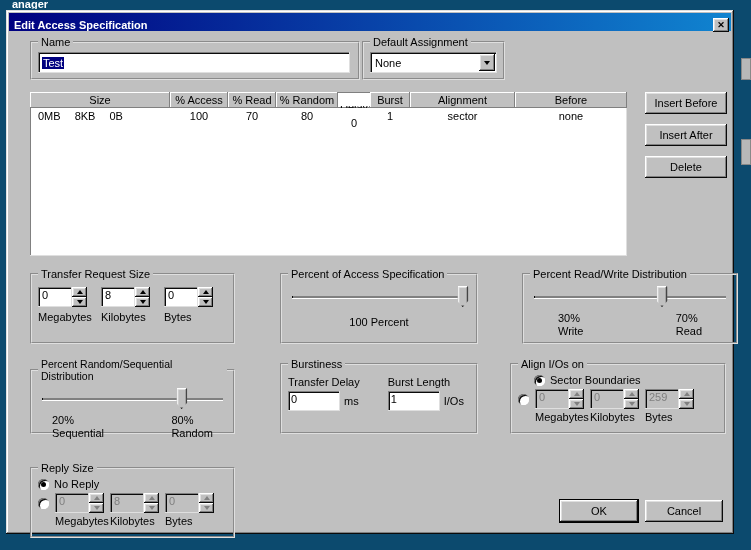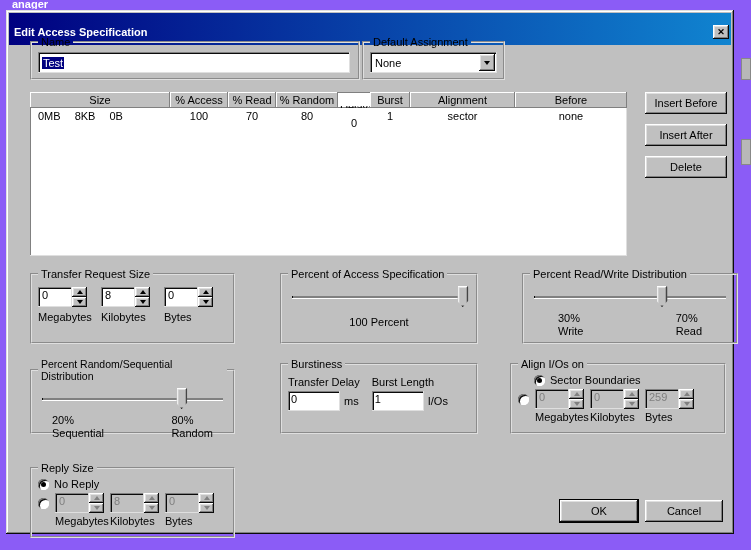--- a/index.html
+++ b/index.html
@@ -4,35 +4,35 @@
 <style>
   * { box-sizing: border-box; margin: 0; padding: 0; }
   html,body { width:751px; height:550px; }
   body {
     font-family: "Liberation Sans", sans-serif;
     font-size: 11px;
     color: #000;
     background: #3a3a3a;
     overflow: hidden;
   }
-  #screen { position: relative; width:751px; height:550px; background:#8b5cf6; }
+  #screen { position: relative; width:751px; height:550px; background:#0c4a6e; }
 
   .bg-text { position:absolute; left:12px; top:-2px; color:#fff; font-weight:bold; height:11px; overflow:hidden; }
   .bg-frag { position:absolute; background:#b8b8b8; border:1px solid #888; }
   #frag1 { left:741px; top:58px; width:10px; height:22px; }
   #frag2 { left:741px; top:139px; width:10px; height:26px; }
 
   
   .raised { background:#c0c0c0;
     box-shadow: inset -1px -1px #0a0a0a, inset 1px 1px #ffffff, inset -2px -2px #808080, inset 2px 2px #dfdfdf; }
 
   #dialog { position:absolute; left:6px; top:10px; width:728px; height:524px; background:#c0c0c0;
     box-shadow: inset -1px -1px #0a0a0a, inset 1px 1px #dfdfdf, inset -2px -2px #808080, inset 2px 2px #ffffff; }
 
-  #titlebar { position:absolute; left:3px; top:3px; right:3px; height:32px;
+  #titlebar { position:absolute; left:3px; top:3px; right:3px; height:18px;
     background: linear-gradient(to right, #000080, #1084d0);
     display:flex; align-items:center; padding:6px 2px 0 5px; }
   #titlebar .title { color:#fff; font-weight:bold; flex:1; }
   .tb-btn { width:16px; height:14px; display:flex; align-items:center; justify-content:center;
     font-size:9px; font-weight:bold; color:#000; cursor:default; }
 
   fieldset { position:absolute; border:2px groove #dfdfdf; padding:4px 6px; }
   legend { padding:0 3px; font-size:11px; }
 
   .btn { position:absolute; width:82px; height:22px; background:#c0c0c0; border:none;
@@ -249,21 +249,21 @@
         </div>
         <div class="stack">
           <span>80%</span>
           <span>Random</span>
         </div>
       </div>
     </fieldset>
 
     <fieldset style="left:274px; top:348px; width:198px; height:76px;">
       <legend>Burstiness</legend>
-      <div class="row" style="gap:12px; align-items:flex-start; margin-top:2px;">
+      <div class="row" style="gap:28px; align-items:flex-start; margin-top:2px;">
         <div>
           <div>Transfer Delay</div>
           <div class="row" style="gap:4px; margin-top:3px;">
             <span class="small-input">0</span>
             <span>ms</span>
           </div>
         </div>
         <div>
           <div>Burst Length</div>
           <div class="row" style="gap:4px; margin-top:3px;">

